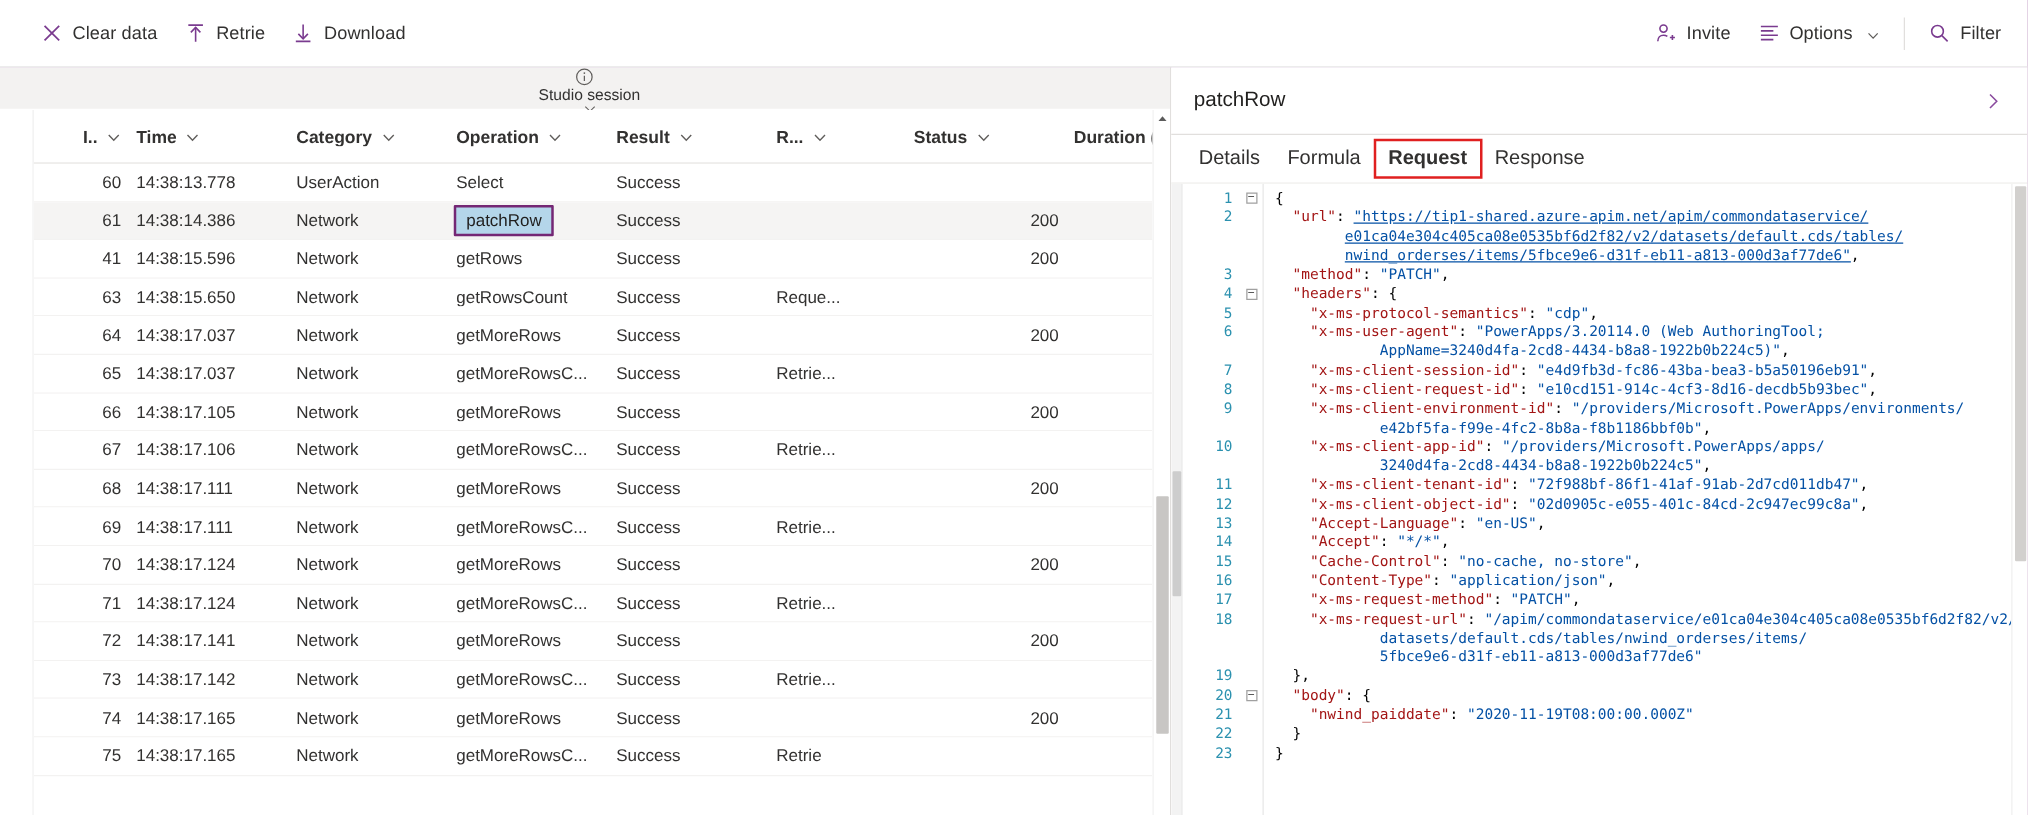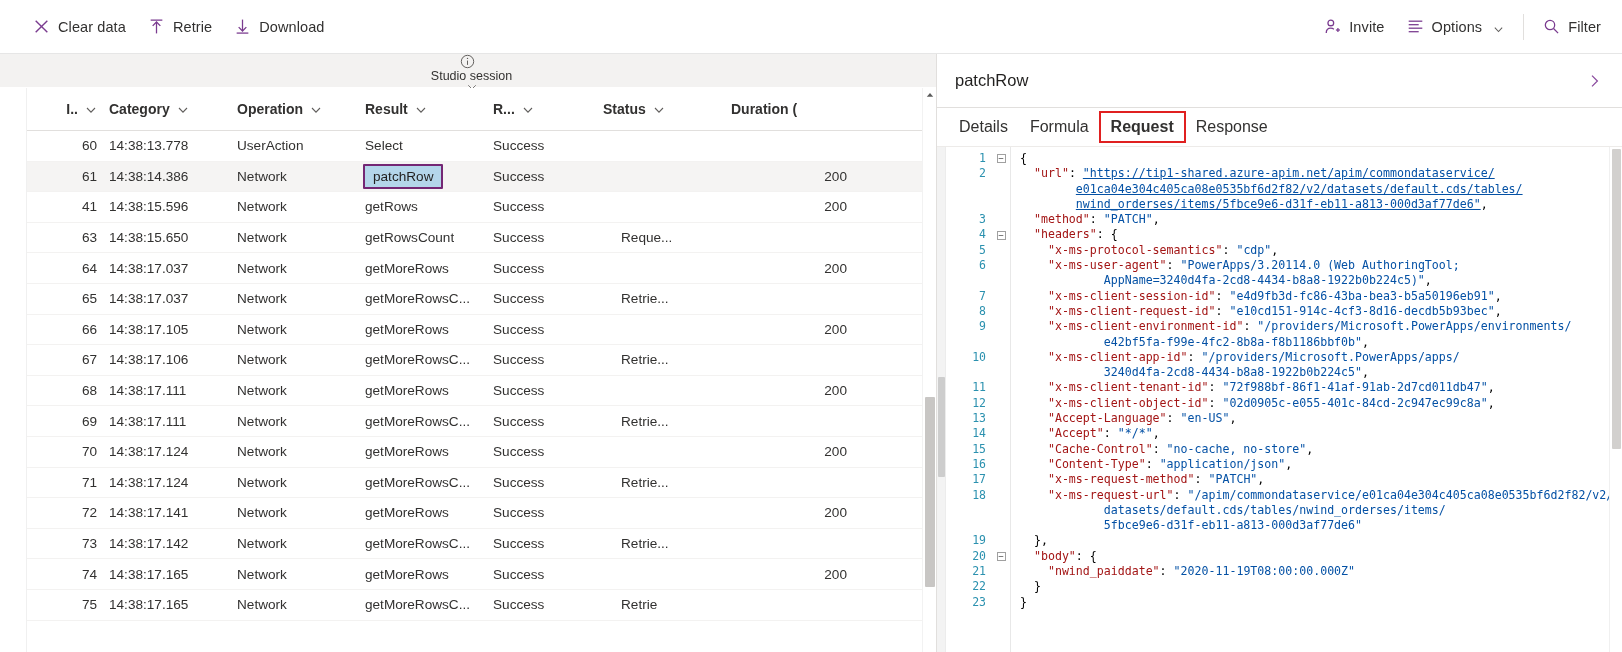--- a/index.html
+++ b/index.html
@@ -493,20 +493,26 @@
         </span>
       </div>
 
       <div class="table-wrap">
         <div class="left-gutter"></div>
 
         <div class="grid">
           <div class="grid-header">
             <div class="hcell c-id num">
                 <span class="htext">I..</span>
+                <span class="hchev"><svg viewBox="0 0 12 12" width="12" height="12" fill="none" stroke="currentColor" stroke-width="1.1">
+                    <polyline points="2,4 6,8.2 10,4"></polyline>
+                  </svg></span>
+              </div>
+            <div class="hcell c-time">
+                <span class="htext">Time</span>
                 <span class="hchev"><svg viewBox="0 0 12 12" width="12" height="12" fill="none" stroke="currentColor" stroke-width="1.1">
                     <polyline points="2,4 6,8.2 10,4"></polyline>
                   </svg></span>
               </div>
             <div class="hcell c-cat">
                 <span class="htext">Category</span>
                 <span class="hchev"><svg viewBox="0 0 12 12" width="12" height="12" fill="none" stroke="currentColor" stroke-width="1.1">
                     <polyline points="2,4 6,8.2 10,4"></polyline>
                   </svg></span>
               </div>

